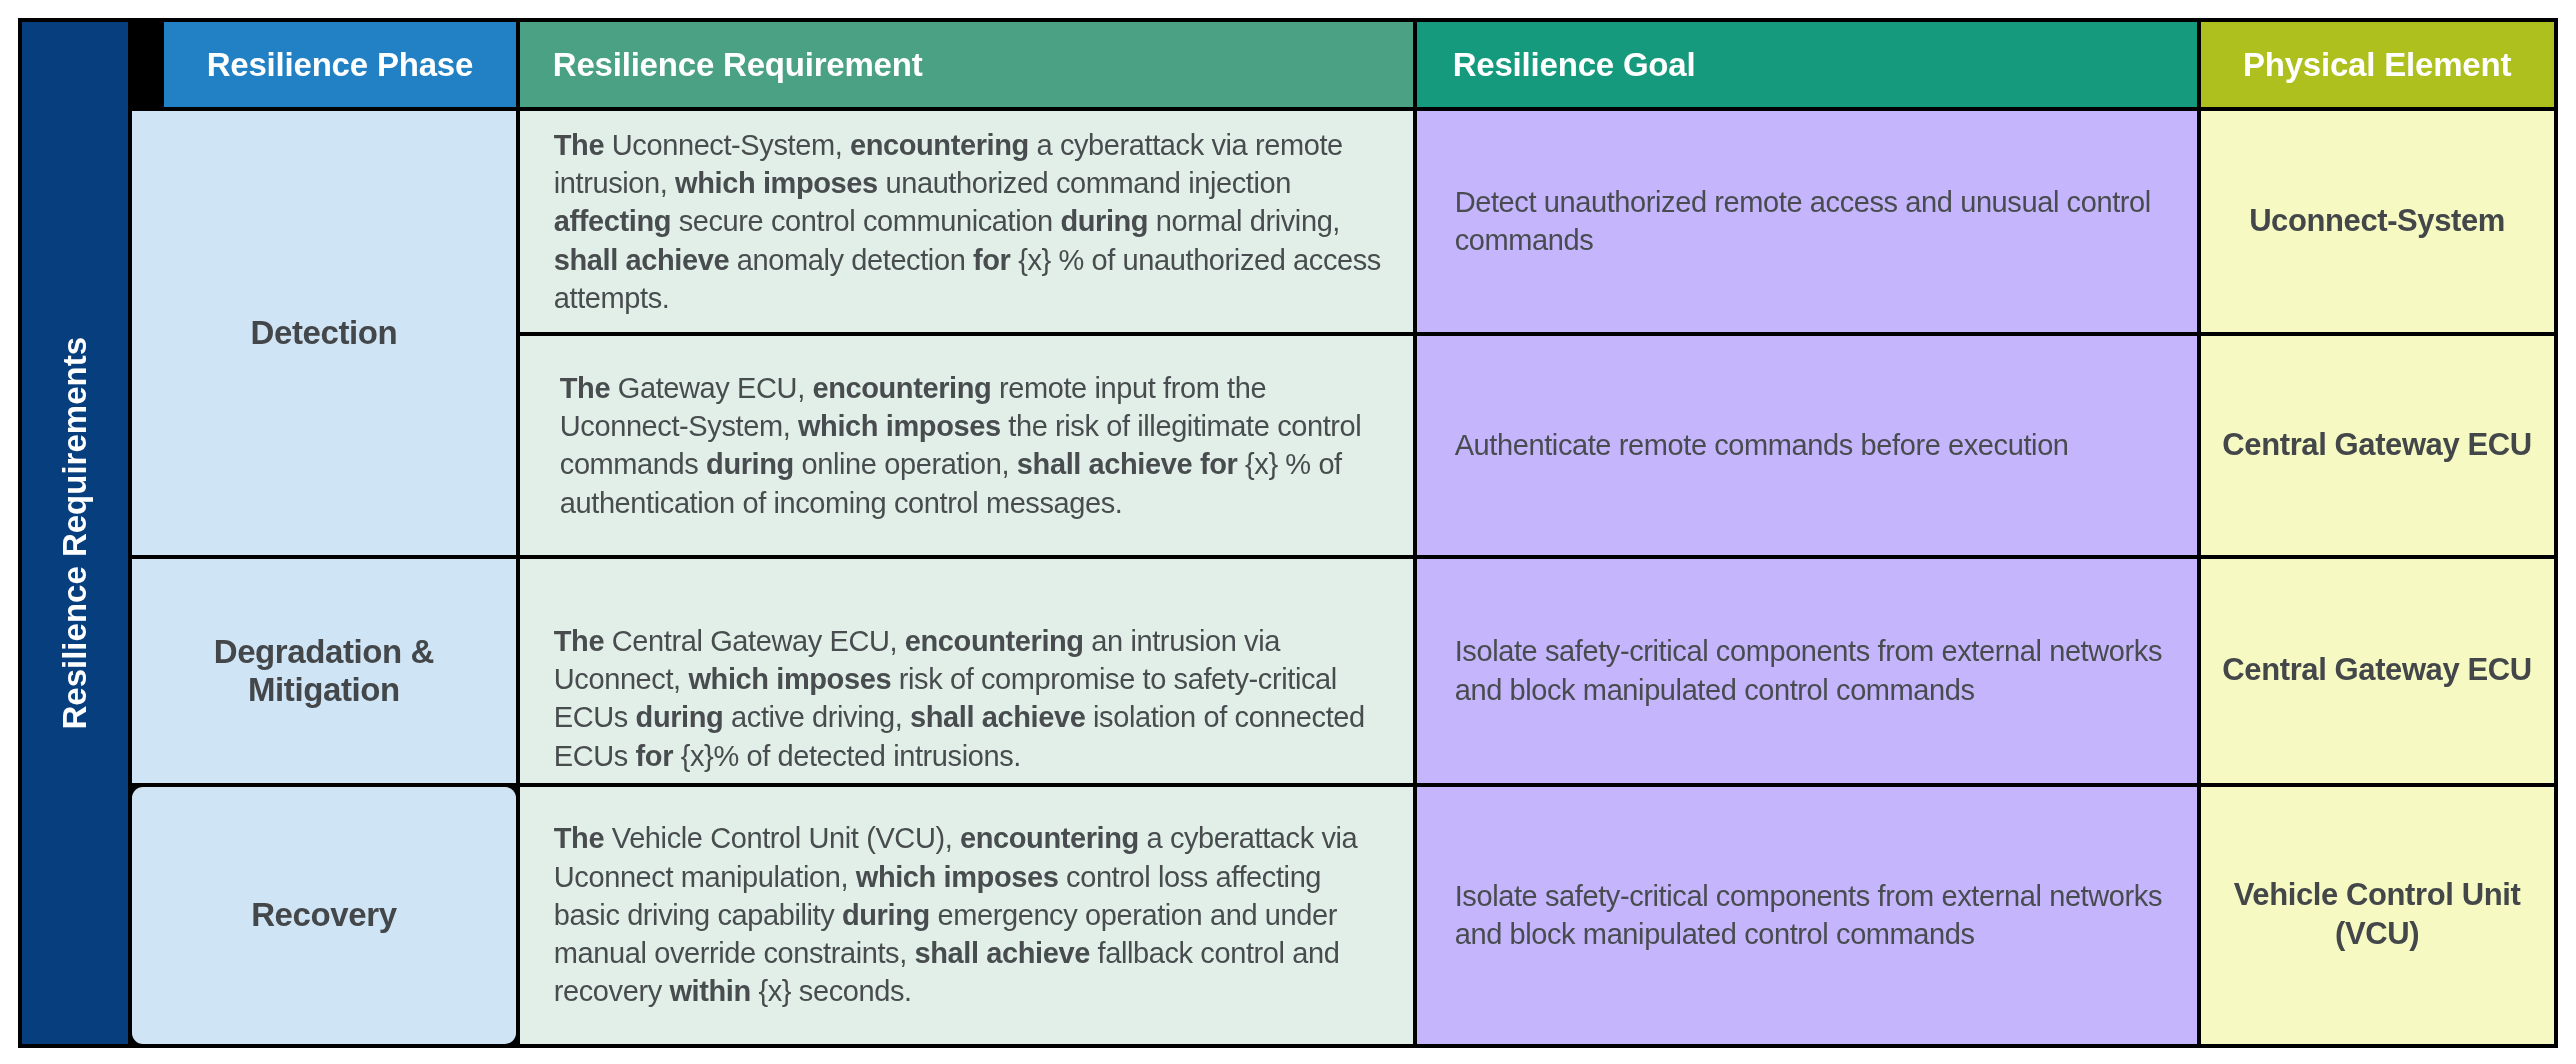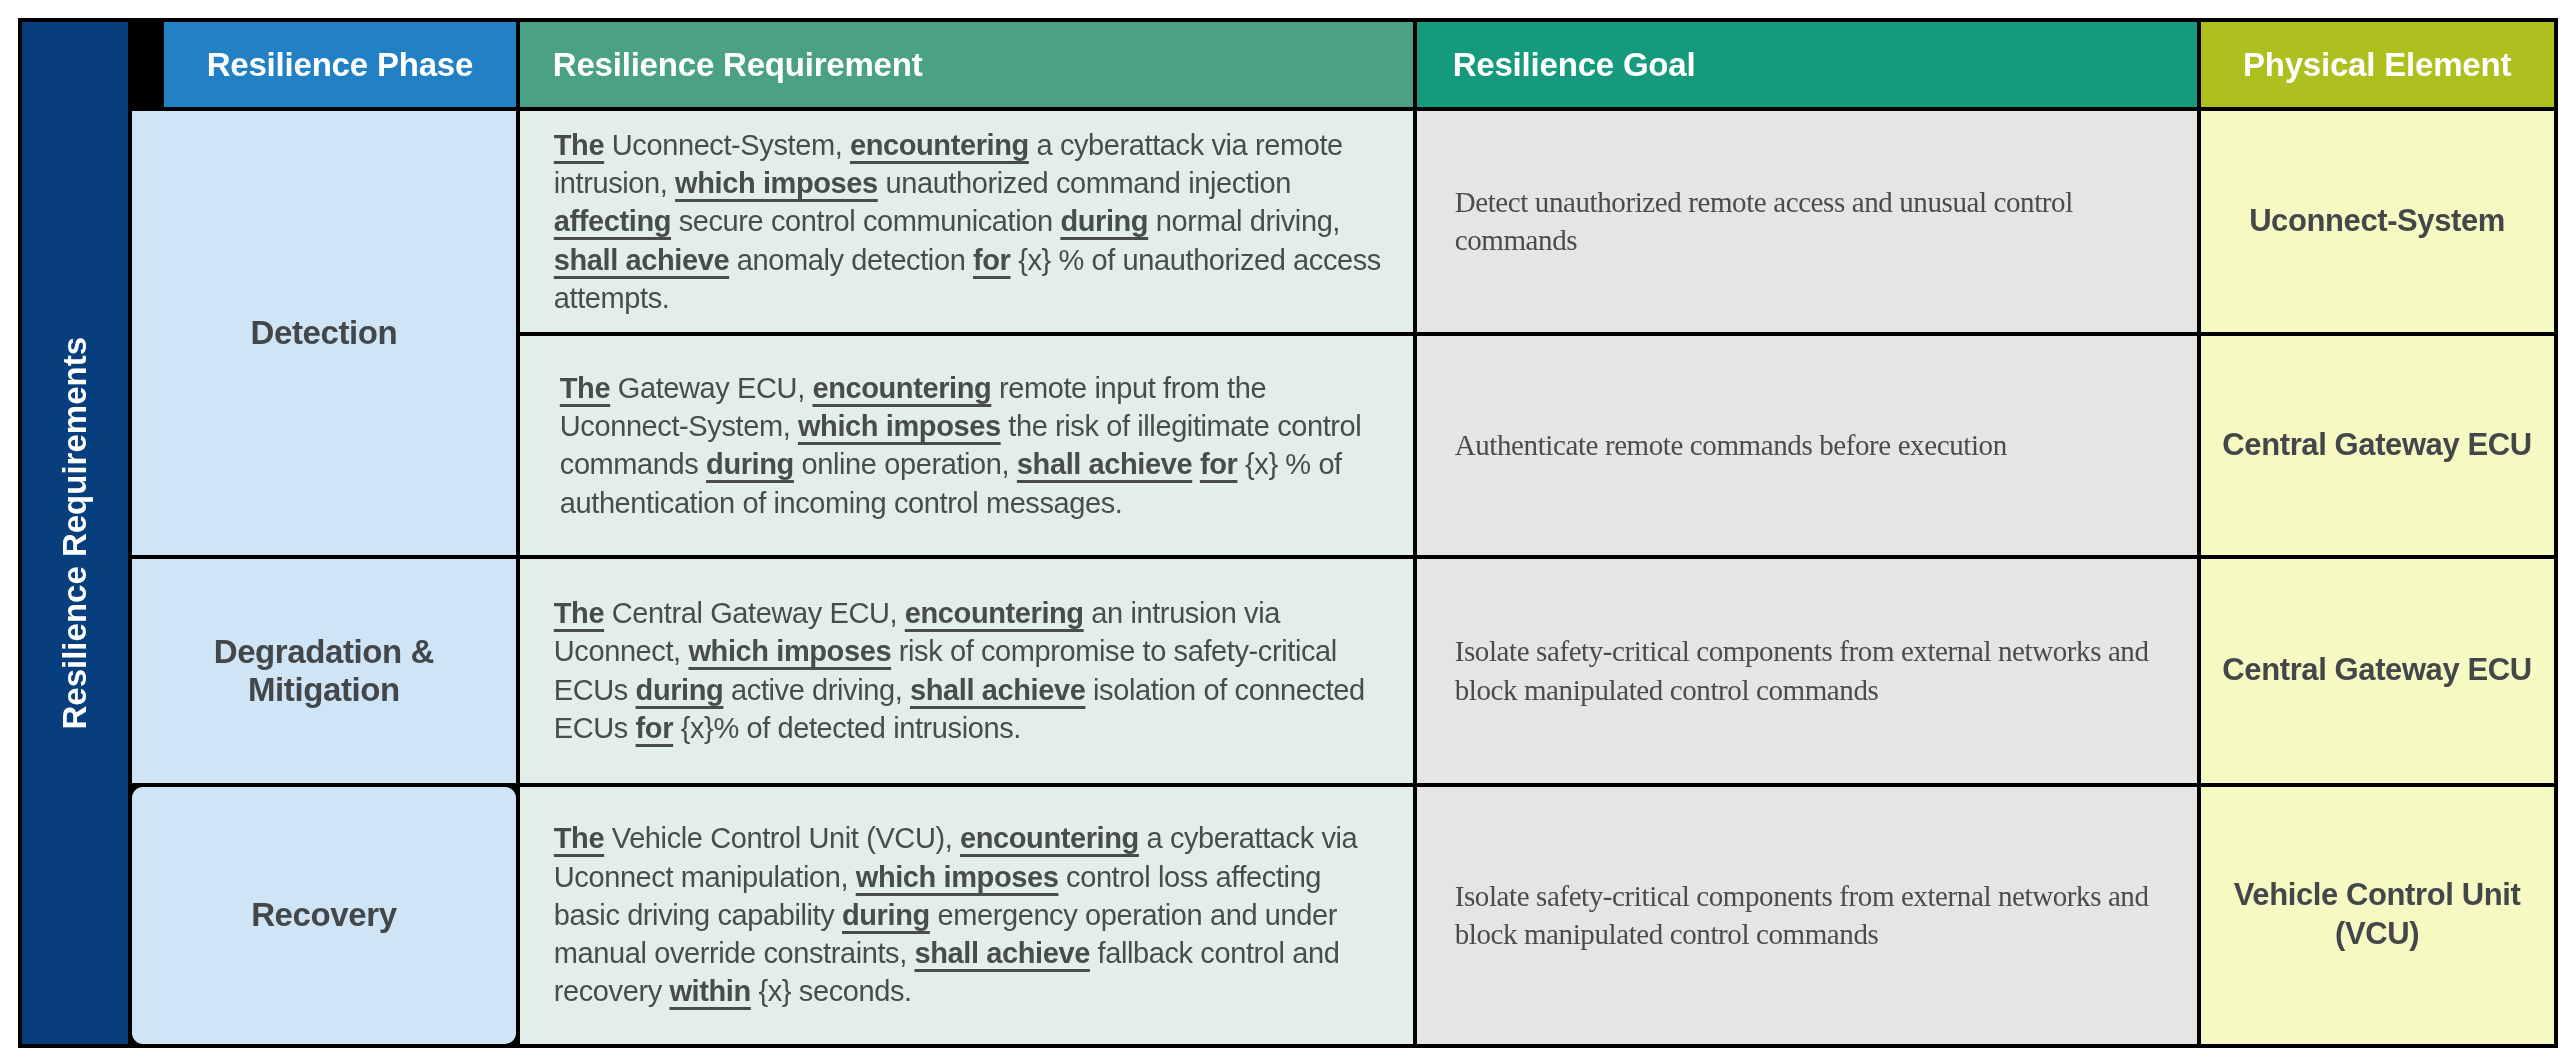--- a/index.html
+++ b/index.html
@@ -79,37 +79,35 @@
   .req-cell {
     grid-column: 3;
     background: #e1efe8;
     font-size: 29px;
     line-height: 1.32;
     padding: 7.8px 31px 7.8px 34px;
     color: #484c4e;
   }
   .req-1 { grid-row: 2; }
   .req-2 { grid-row: 3; padding-left: 40px; }
-  .req-3 { grid-row: 4; }
+  .req-3 { grid-row: 4; align-items: flex-end; }
   .req-4 { grid-row: 5; }
   .em {
     font-weight: bold;
-    text-decoration: underline;
     text-decoration-thickness: 3.1px;
     text-underline-offset: 6.3px;
   }
   
   .goal-cell {
     grid-column: 4;
-    background: #e5e5e5;
+    background: #c4b5fd;
     font-size: 29px;
     line-height: 1.32;
     padding: 7.8px 31px 7.8px 38px;
     color: #484c4e;
-    font-family: Liberation Serif, serif;
   }
   .goal-1 { grid-row: 2; }
   .goal-2 { grid-row: 3; }
   .goal-3 { grid-row: 4; }
   .goal-4 { grid-row: 5; }
   
   .elem-cell {
     grid-column: 5;
     background: #f7f9c2;
     justify-content: center;

